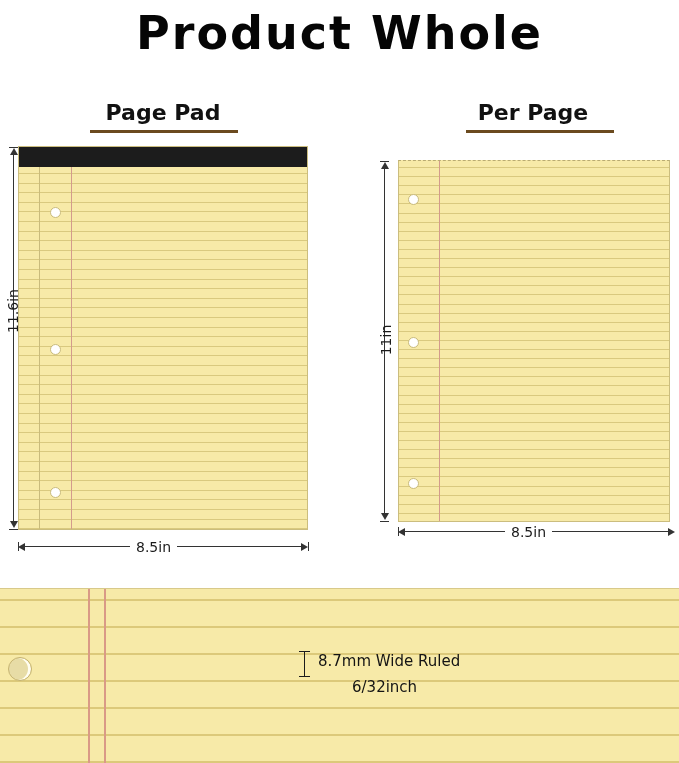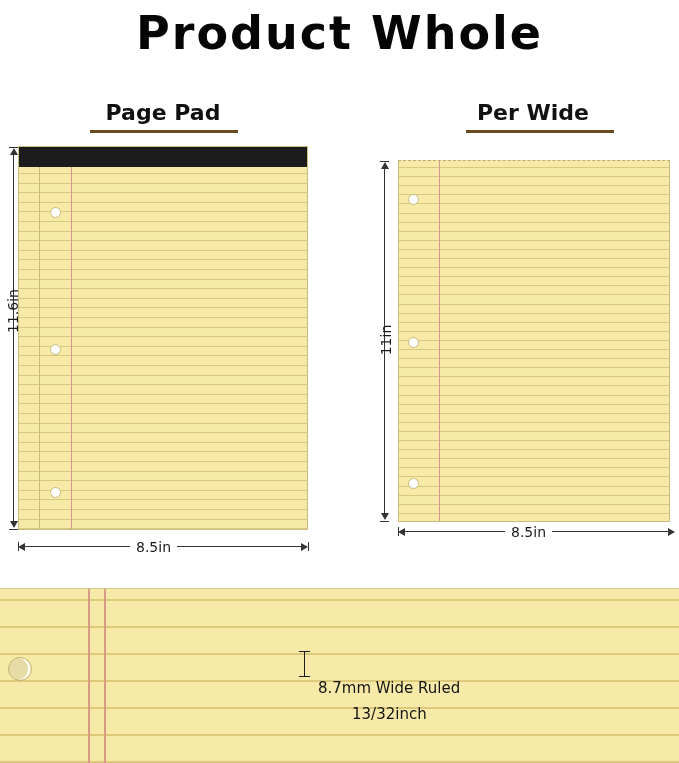--- a/index.html
+++ b/index.html
@@ -199,21 +199,20 @@
     background: #e7dca6;
     border: 1px solid #c6b471;
     box-shadow: inset -3px 0 0 #fffdf0;
   }
   .strip-label {
     position: absolute;
     font-family: "DejaVu Sans", sans-serif;
     font-size: 15px;
     color: #141414;
     white-space: nowrap;
-    margin-top: 27px;
   }
   .strip-caliper {
     position: absolute;
     width: 1px;
     background: #1b1b1b;
   }
   .strip-cap {
     position: absolute;
     height: 1px;
     width: 11px;
@@ -221,21 +220,21 @@
   }
 </style>
 </head>
 <body>
 
 <div class="title">Product Whole</div>
 
 <div class="section-heading" style="left:78px; top:100px; width:170px;">Page Pad</div>
 <div class="heading-rule" style="left:90px; top:130px; width:148px;"></div>
 
-<div class="section-heading" style="left:453px; top:100px; width:160px;">Per Wide</div>
+<div class="section-heading" style="left:453px; top:100px; width:160px;">Per Page</div>
 <div class="heading-rule" style="left:466px; top:130px; width:148px;"></div>
 
 <div class="pad pad-whole">
   <div class="pad-binding"></div>
   <div class="rules" id="whole-rules">
       <div class="rule-line" style="top: 26px;"></div>
       <div class="rule-line" style="top: 35.6px;"></div>
       <div class="rule-line" style="top: 45.2px;"></div>
       <div class="rule-line" style="top: 54.8px;"></div>
       <div class="rule-line" style="top: 64.4px;"></div>
@@ -368,13 +367,13 @@
   <div class="strip-margin" style="left:88px;"></div>
   <div class="strip-margin" style="left:104px;"></div>
 </div>
 <div class="strip-hole"></div>
 
 <div class="strip-caliper" style="left:304px; top:651px; height:25px;"></div>
 <div class="strip-cap" style="left:299px; top:651px;"></div>
 <div class="strip-cap" style="left:299px; top:676px;"></div>
 
 <div class="strip-label" style="left:318px; top:652px;">8.7mm  Wide  Ruled</div>
-<div class="strip-label" style="left:352px; top:678px;">13/32inch</div>
+<div class="strip-label" style="left:352px; top:678px;">6/32inch</div>
 
 </body></html>

